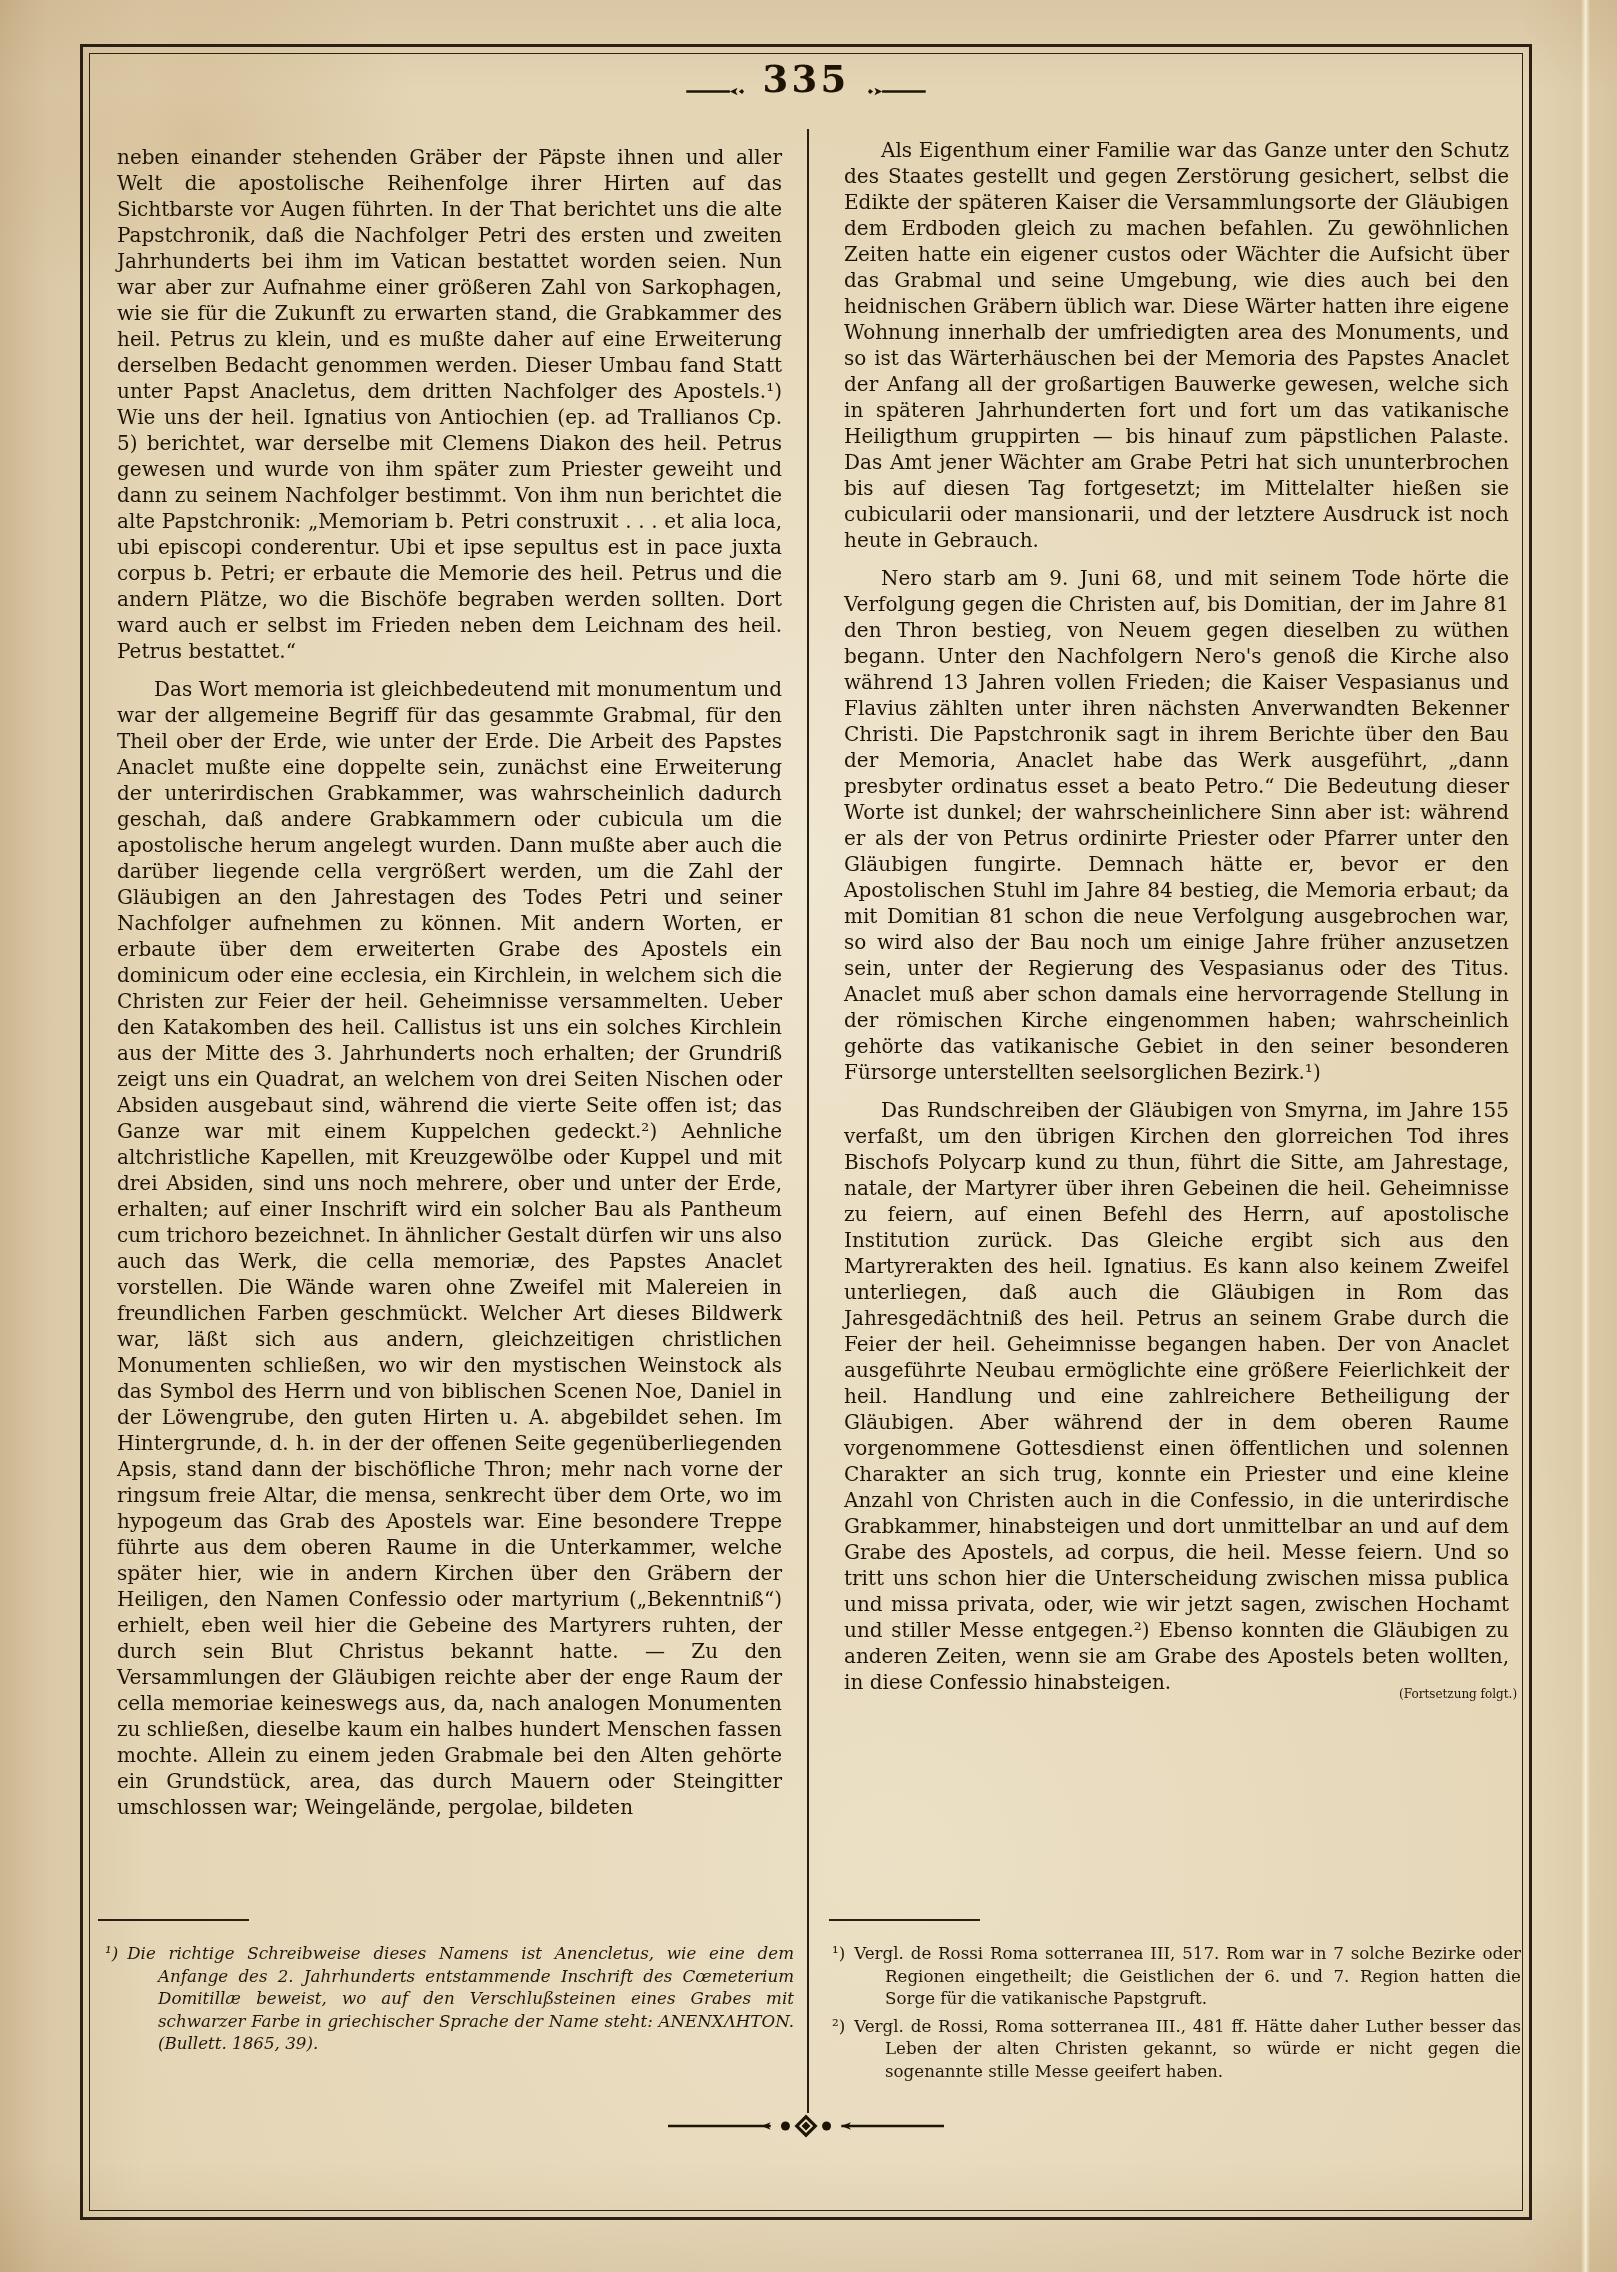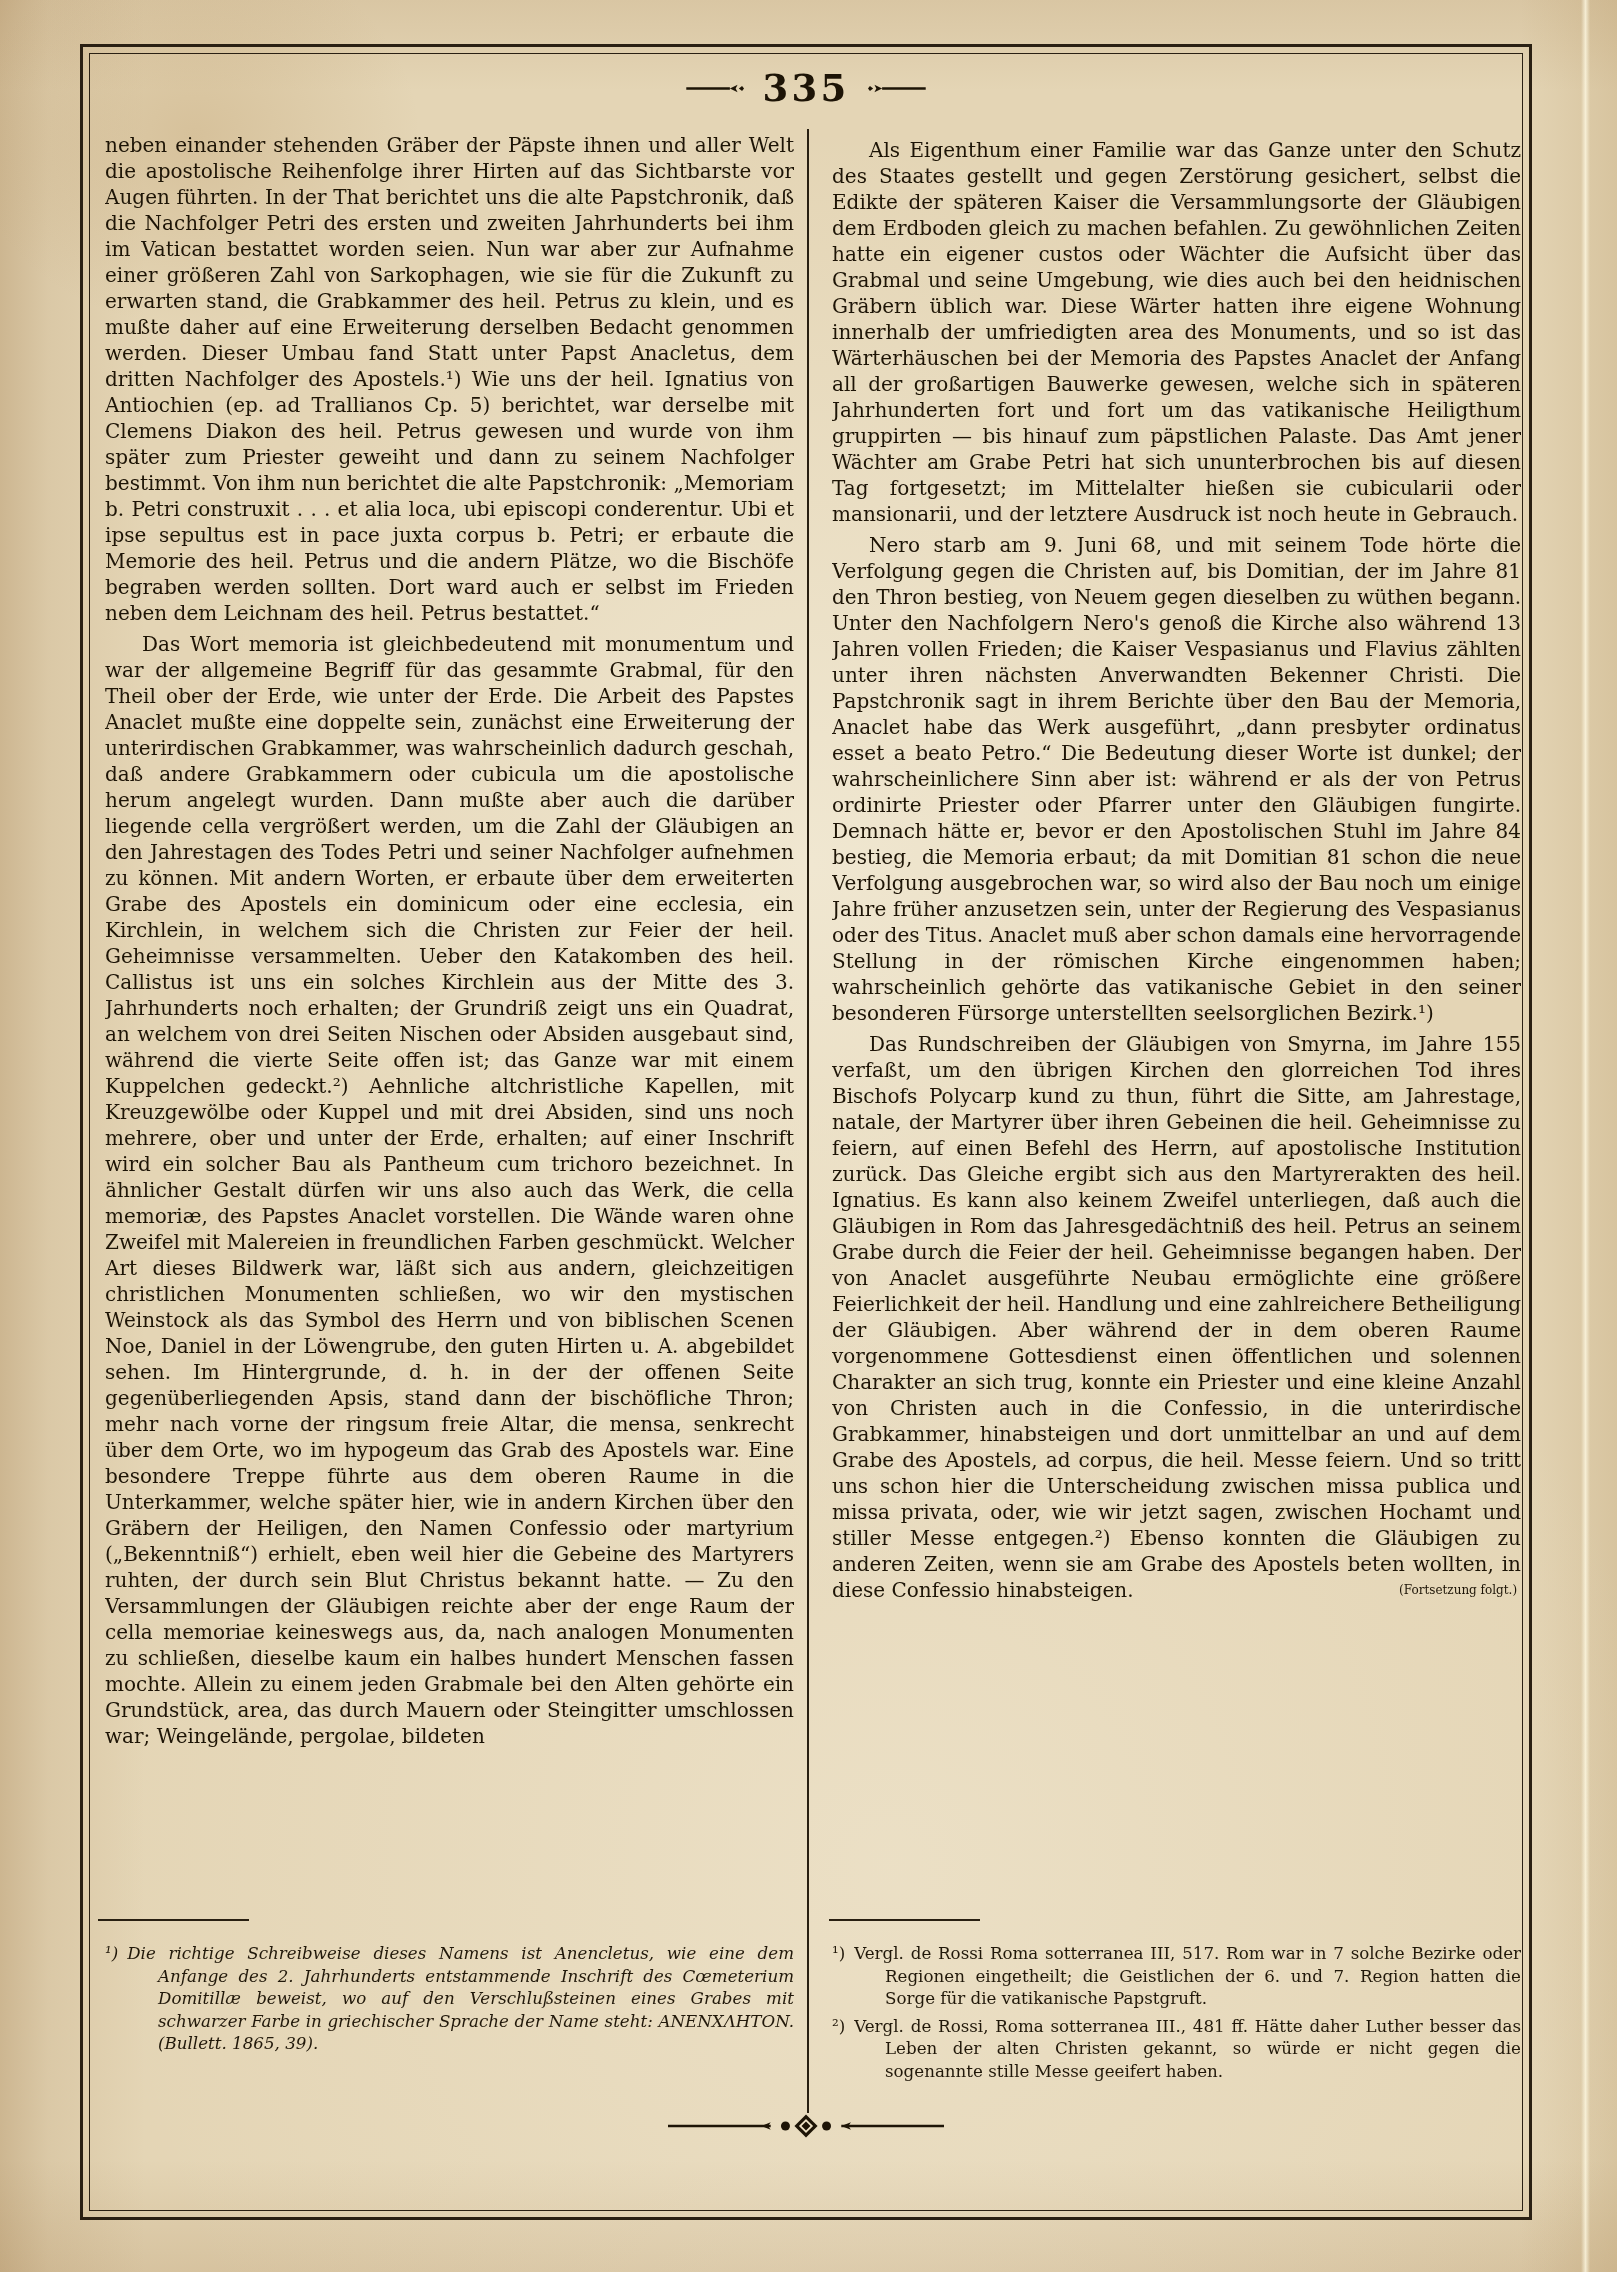--- a/index.html
+++ b/index.html
@@ -25,36 +25,36 @@
     background:linear-gradient(90deg,rgba(255,250,228,0) 0%,rgba(255,250,228,.75) 50%,rgba(255,250,228,0) 100%);}
   .frame-outer{
     position:absolute;left:80px;top:44px;width:1446px;height:2170px;
     border:3.2px solid #2a2013;
   }
   .frame-inner{
     position:absolute;left:5.8px;top:5.8px;right:5.8px;bottom:5.8px;
     border:1.3px solid #2a2013;
   }
   .header{
-    position:absolute;left:80px;top:63px;width:1452px;height:51px;
-    display:flex;justify-content:center;align-items:center;gap:19px;
+    position:absolute;left:80px;top:47px;width:1452px;height:51px;
+    display:flex;justify-content:center;align-items:flex-end;gap:19px;
   }
   .pageno{
     font-size:37px;font-weight:bold;color:#1d1406;letter-spacing:3.2px;
     line-height:1;
   }
   .orn{display:block;}
   .col{
     position:absolute;top:132px;width:689px;height:1781px;overflow:hidden;
     font-size:20px;line-height:26px;color:#1d1406;text-align:justify;
     hyphens:auto;-webkit-hyphens:auto;
   }
   .col-left{left:105px;}
   .col-right{left:832px;}
-  .body-p{margin:0;padding:0;}
+  .body-p{margin:12px;padding:0;}
   .body-p.ind{text-indent:37px;margin-top:5.1px;}
   .body-p.cont{text-indent:0;}
   .fortsetzung{
     text-align:right;margin-top:-26px;line-height:26px;font-size:12px;color:#1d1406;
     padding-right:3.9px;
   }
   .col-divider{
     position:absolute;left:807px;top:129px;width:1.9px;height:1984px;background:#281f11;
   }
   .fn-rule{

